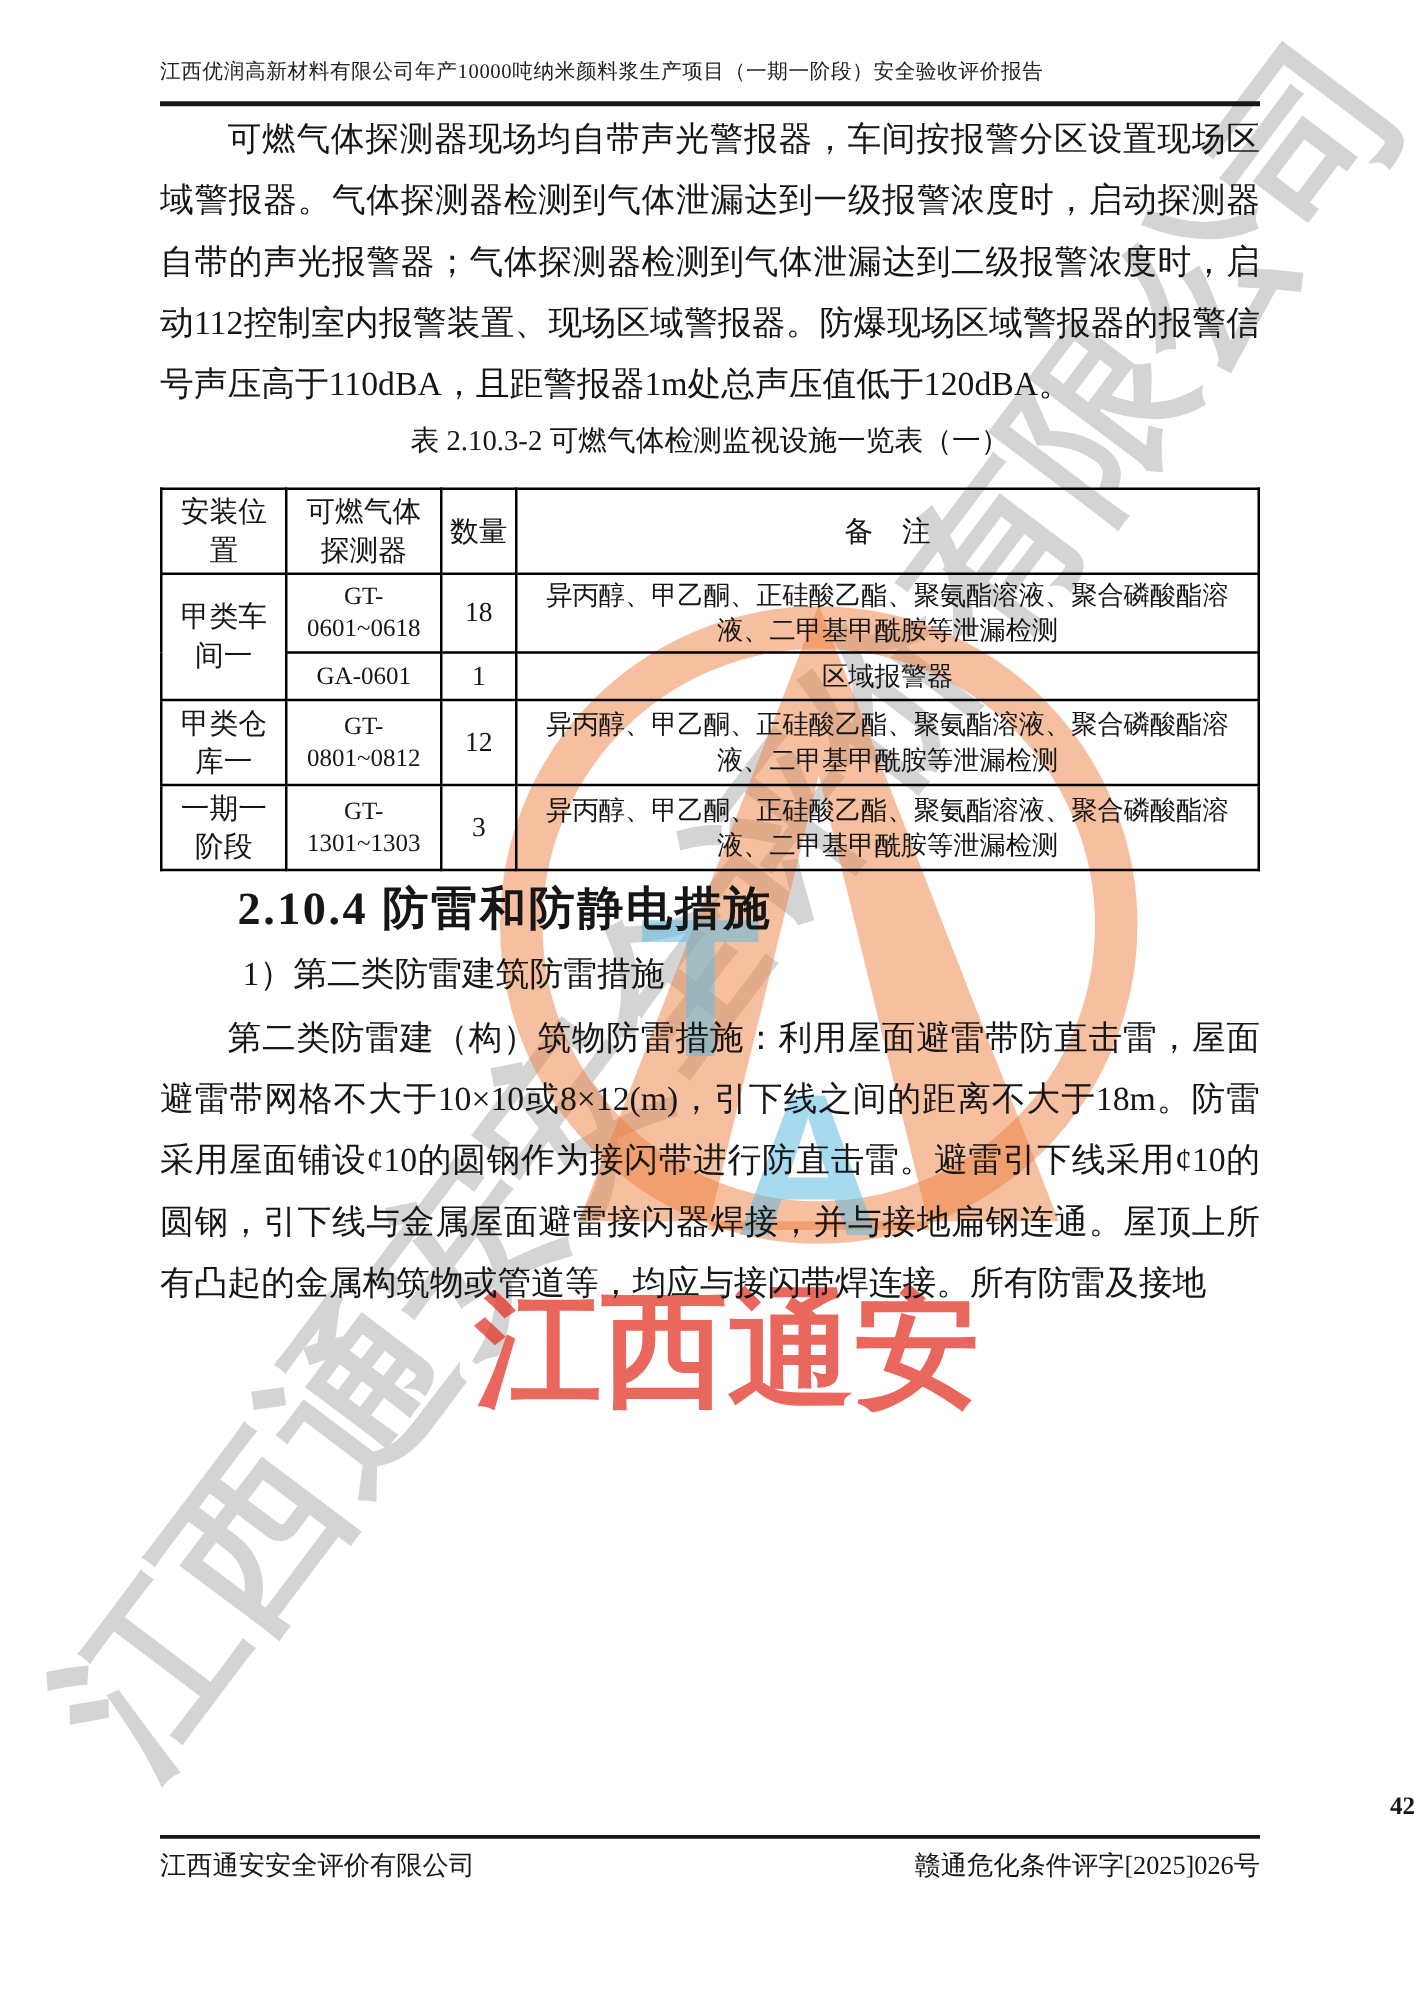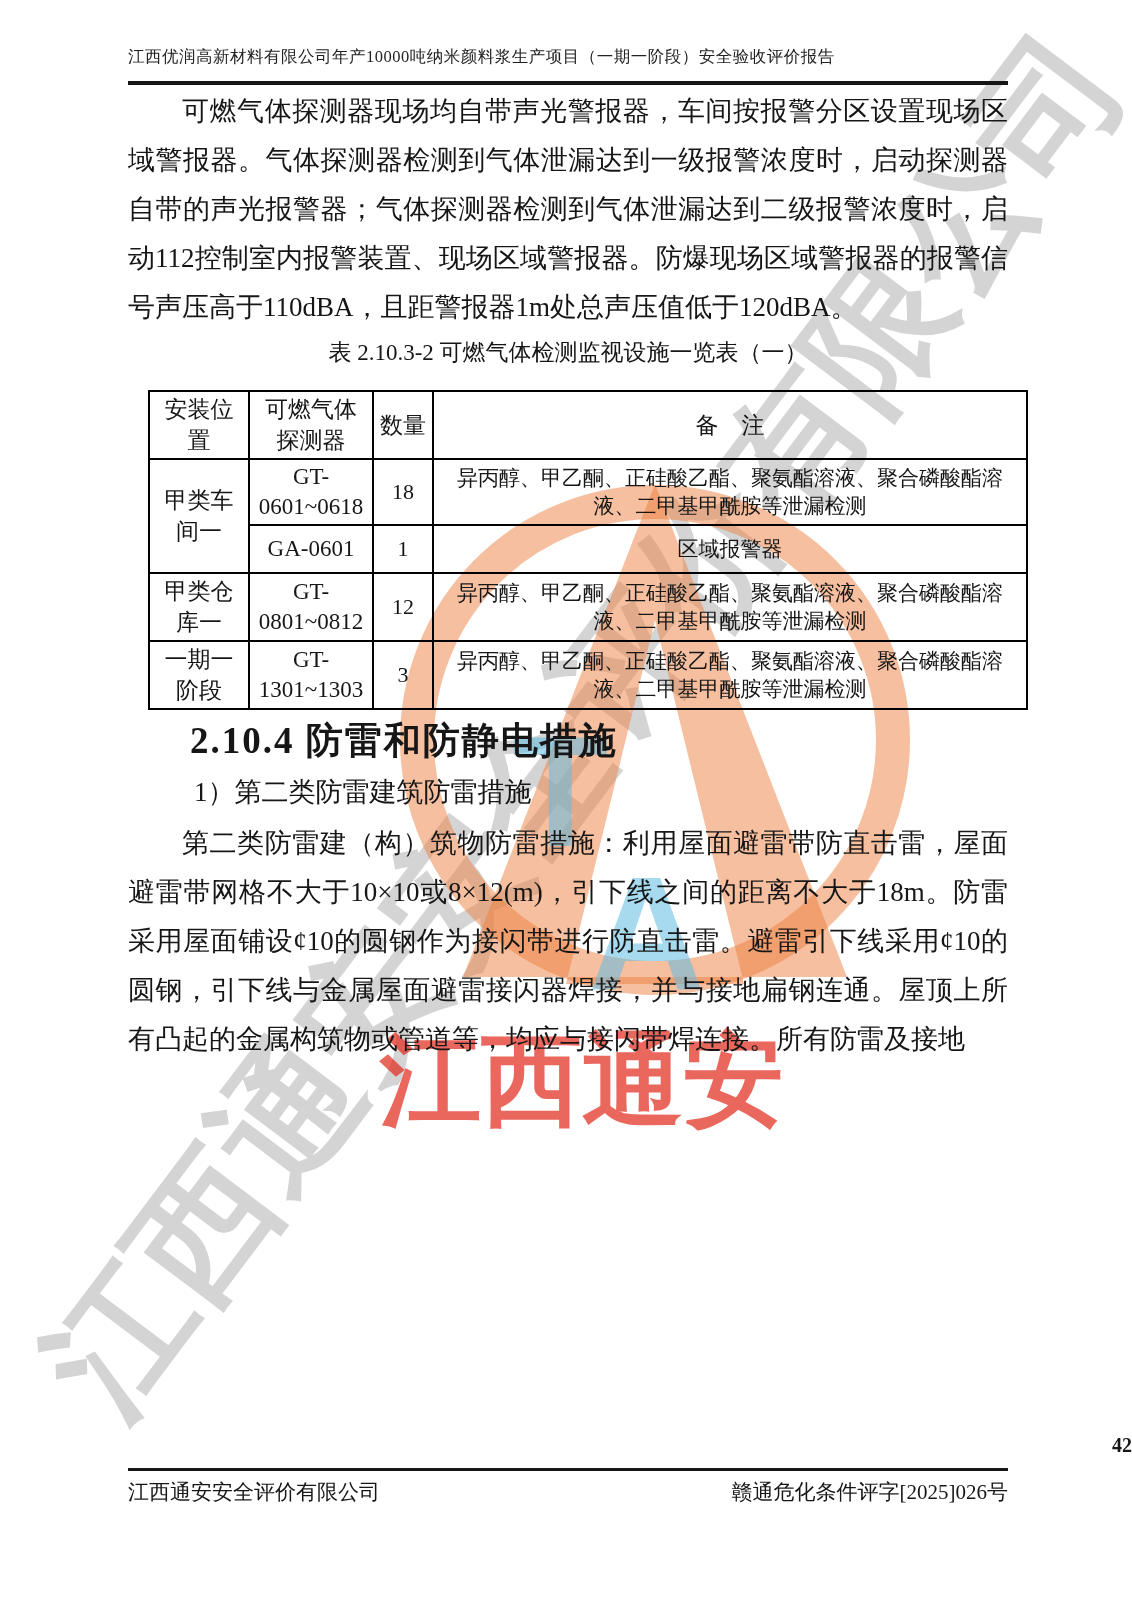--- a/index.html
+++ b/index.html
@@ -34,31 +34,31 @@
 
   .doc-header { font-size:16.5px; letter-spacing:0.5px; color:#222;
                 padding-bottom:13px; border-bottom:4px solid #161616; }
 
   p.body-para { font-size:27px; line-height:49px; text-align:justify;
                 text-indent:2em; margin:2px 0; }
   p.first-para { margin-top:12px; }
 
   .table-caption { text-align:center; font-size:23px; line-height:30px; margin:6px 0 22px; }
 
-  table.gas-table { border-collapse:collapse; width:100%; table-layout:fixed;margin-left:20px; }
+  table.gas-table { border-collapse:collapse; width:100%; table-layout:fixed; }
   .gas-table td, .gas-table th { border:2px solid #000; text-align:center;
                  vertical-align:middle; padding:2px 4px; font-weight:normal; }
   .gas-table th { font-size:23px; line-height:1.35; }
   td.cell-location { font-size:23px; line-height:1.35; }
-  td.cell-detector { font-size:23px; line-height:1.3; }
+  td.cell-detector { font-size:20px; line-height:1.3; }
   td.cell-qty { font-size:22px; }
   td.cell-remark { font-size:21px; line-height:1.35; }
   tr.row-h { height:48px; }
   tr.row-tall { height:56px; }
-  tr.row-short { height:48px; }
+  tr.row-short { height:38px; }
 
   h2.section-heading { font-size:37px; font-weight:bold; letter-spacing:2px;
                        margin:10px 0 0; padding-left:62px; line-height:42px; }
   p.list-line { font-size:27px; margin:6px 0 0; padding-left:66px; line-height:49px; }
   p.after-list { margin-top:2px; }
 
   
   .page-number { position:absolute; left:0; right:0; top:1434px; text-align:right;
                  font-size:20px; z-index:2;font-weight:bold; }
   .footer-bar { position:absolute; left:128px; right:124px; top:1468px;

